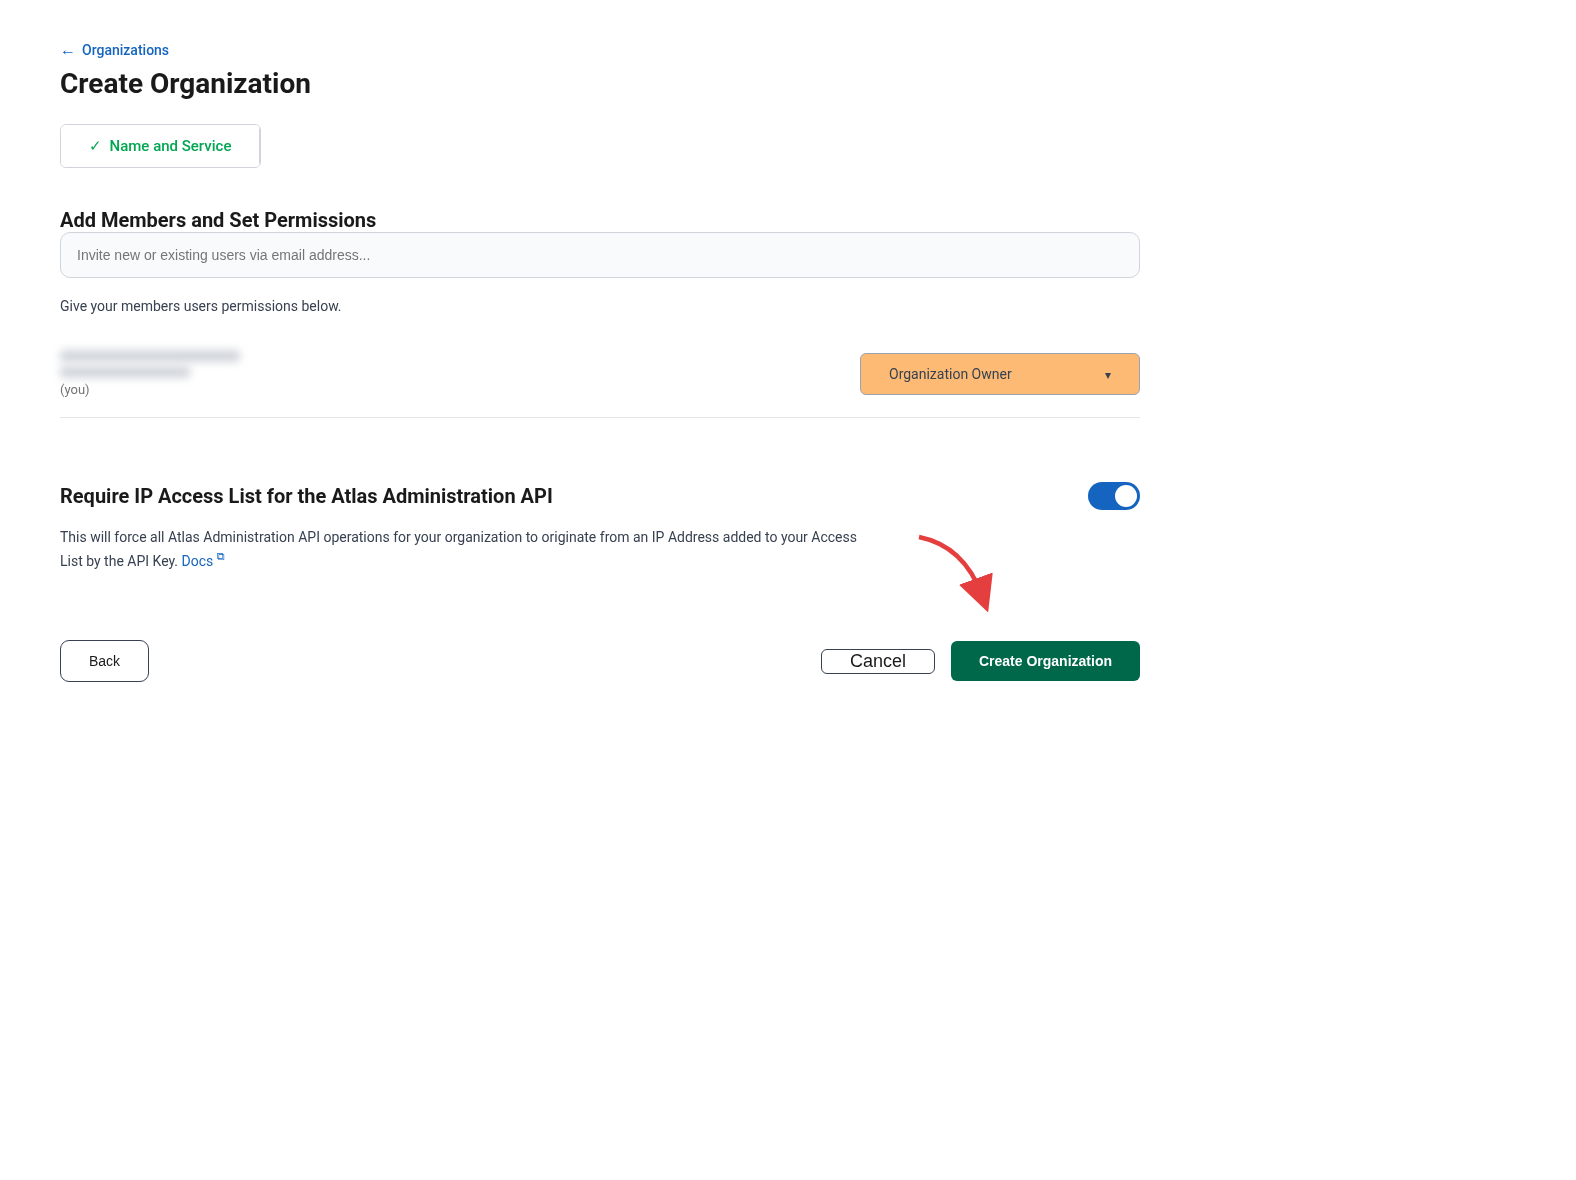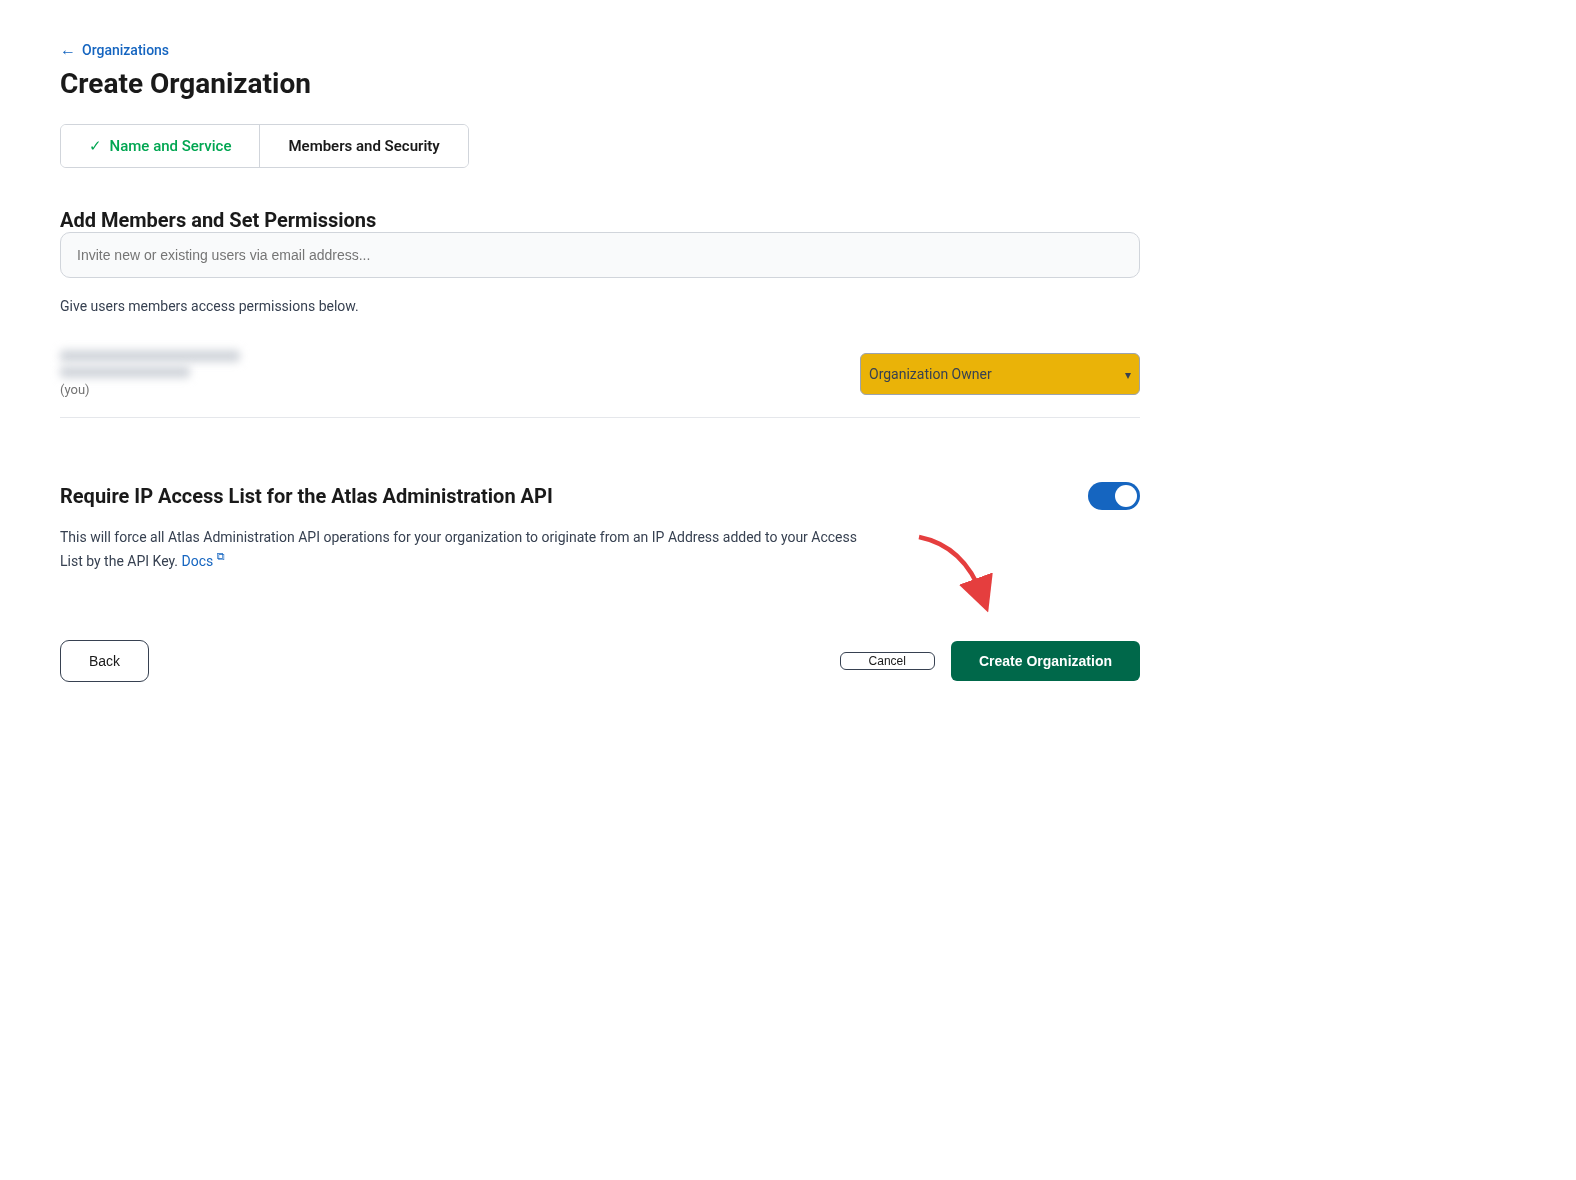--- a/index.html
+++ b/index.html
@@ -130,27 +130,27 @@
       font-size: 13px;
       color: #737373;
       margin-top: 4px;
     }
 
     
     .role-dropdown {
       display: flex;
       align-items: flex-end;
       justify-content: space-between;
-      padding: 12px 8px;
+      padding: 12px 28px;
       border: 1.5px solid #9ca3af;
       border-radius: 6px;
       min-width: 280px;
       font-size: 14px;
       color: #374151;
-      background: #eab308;
+      background: #fdba74;
       cursor: pointer;
     }
 
     .role-dropdown .chevron-down {
       color: #374151;
       font-size: 12px;
       margin-left: 12px;
     }
 
     
@@ -246,21 +246,21 @@
       display: flex;
       gap: 16px;
       align-items: center;
     }
 
     .btn-cancel {
       padding: 1px 28px;
       border: 1.5px solid #374151;
       border-radius: 6px;
       background: #fff;
-      font-size: 12px;
+      font-size: 18px;
       font-weight: 500;
       color: #1a1a1a;
       cursor: pointer;
     }
 
     .btn-create {
       padding: 12px 28px;
       border: none;
       border-radius: 6px;
       background: #00684a;
@@ -299,31 +299,28 @@
 
   
   <h1 class="page-title">Create Organization</h1>
 
   
   <div class="breadcrumb-tabs">
     <div class="tab-item completed">
       <span class="check-icon">✓</span>
       <span>Name and Service</span>
     </div>
-    <div class="tab-item active">
-      <span>Members and Security</span>
-    </div>
   </div>
 
   
   <h2 class="section-heading">Add Members and Set Permissions</h2>
 
   <input class="invite-input" type="text" placeholder="Invite new or existing users via email address..." style="">
 
-  <p class="permissions-label">Give users members access permissions below.</p>
+  <p class="permissions-label">Give your members users permissions below.</p>
 
   
   <div class="member-row">
     <div class="member-info">
       <div class="member-blurred">
         <div class="blur-bar blur-bar-1"></div>
         <div class="blur-bar blur-bar-2"></div>
       </div>
       <div class="you-label">(you)</div>
     </div>

